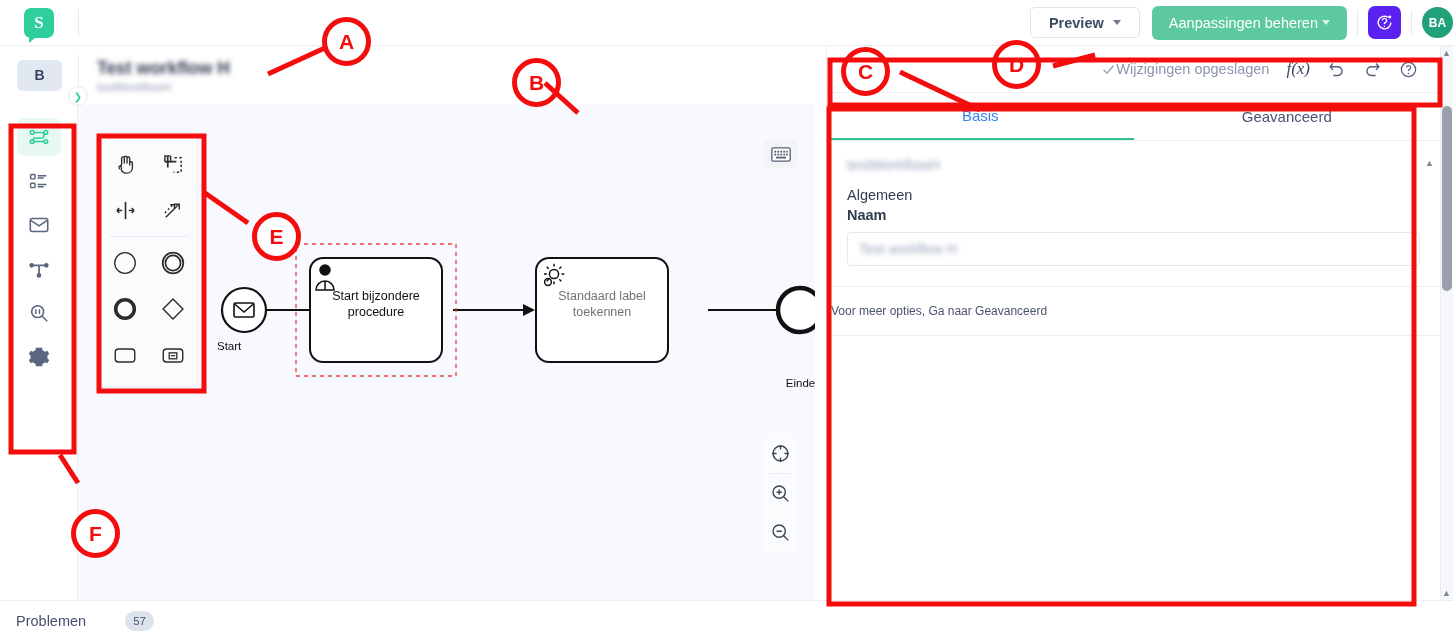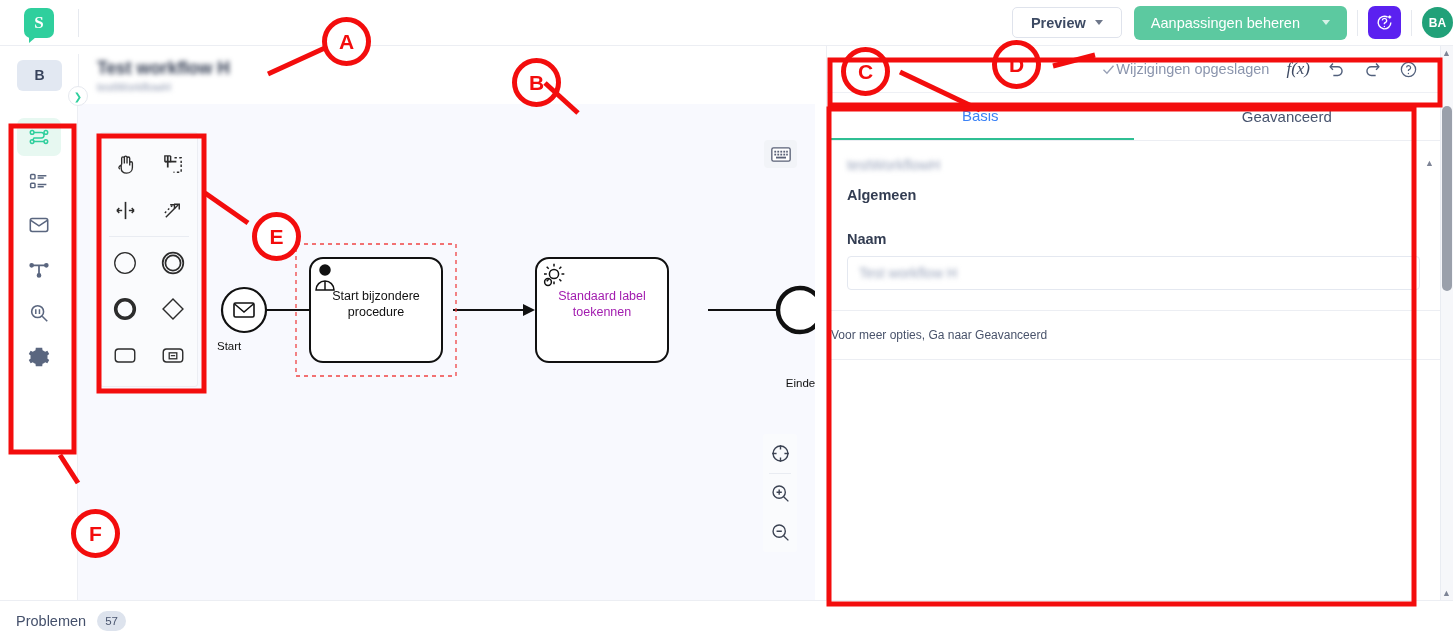--- a/index.html
+++ b/index.html
@@ -37,21 +37,21 @@
   .topbar-right { margin-left: auto; display: flex; align-items: center; gap: 0px; border-radius: 15px; }
   .btn-preview {
     height: 31px; min-width: 110px; border: 1px solid #dfe3ec; border-radius: 5px;
     background: #fff; color: #3d4a63; font-size: 14.5px; font-weight: bold;
     display: flex; align-items: center; justify-content: center; gap: 9px; padding: 0 13px;
     margin-right: 12px; cursor: pointer;
   }
   .btn-green {
     height: 34px; border-radius: 6px; background: #5cc9a0; color: #fff;
     font-size: 14.5px; display: flex; align-items: center; justify-content: center;
-    gap: 22px; padding: 0 17px; cursor: pointer; border: none;
+    gap: 4px; padding: 0 17px; cursor: pointer; border: none;
   }
   .vdiv { width: 1px; height: 26px; background: #e6e9ef; margin: 0 10px; }
   .btn-purple {
     width: 33px; height: 33px; border-radius: 7px; background: #5b21f0;
     display: flex; align-items: center; justify-content: center; cursor: pointer;
   }
   .avatar {
     width: 31px; height: 31px; border-radius: 50%; background: #21a179;
     color: #fff; font-size: 12px; font-weight: bold;
     display: flex; align-items: center; justify-content: center; cursor: pointer;
@@ -123,21 +123,21 @@
   }
   .zoom-btn { width: 34px; height: 39px; display: flex; align-items: center; justify-content: center; cursor: pointer; color: #3c4353; }
   .zoom-div { width: 22px; height: 1px; background: #e9ecf2; }
 
   .bpmn { position: absolute; left: 0; top: 0; width: 737px; height: 496px; }
 
   
   .bottombar {
     position: absolute; left: 0; top: 600px; width: 1453px; height: 40px;
     background: #fff; border-top: 1px solid #eceef3;
-    display: flex; align-items: center; padding-left: 16px;
+    display: flex; align-items: center; padding-left: 16px; gap: 28px;
   }
   .prob-label { font-size: 14.5px; color: #44506b; }
   .prob-badge {
     margin-left: 11px; min-width: 28px; height: 20px; border-radius: 10px;
     background: #dde3ed; color: #4a5670; font-size: 11.5px;
     display: flex; align-items: center; justify-content: center; padding: 0 8px;
   }
 
   
   .rpanel {
@@ -156,21 +156,21 @@
   .tab {
     flex: 1; display: flex; align-items: center; justify-content: center;
     font-size: 15px; color: #4d5costume; cursor: pointer;
   }
   .tab { color: #48546e; }
   .tab.active { color: #3b82f6; border-bottom: 2px solid #2fbf93; }
 
   .panel-body { flex: 1; overflow: hidden; position: relative; }
   .pb-pad { padding: 16px 20px 0 20px; }
   .pb-id { font-size: 14.5px; color: #9aa4bb; margin-bottom: 14px; }
-  .pb-h { font-size: 14.5px; font-weight: bold; color: #333d52; margin-bottom: 28px; }
+  .pb-h { font-size: 14.5px; font-weight: normal; color: #333d52; margin-bottom: 4px; }
   .pb-label { font-size: 14.5px; font-weight: bold; color: #333d52; margin-bottom: 9px; }
   .pb-input {
     width: 100%; height: 34px; border: 1px solid #e4e8f0; border-radius: 4px;
     background: #fff; padding: 0 11px; font-size: 14px; color: #9aa4bb;
     display: flex; align-items: center;
   }
   .pb-rule { height: 1px; background: #eceef3; margin: 20px 0 0 0; }
   .pb-note { font-size: 12px; color: #49536b; padding: 17px 4px; border-bottom: 1px solid #eceef3; }
 
   .scrollbar-track {
@@ -322,21 +322,21 @@
         </g>
       </g>
 
       <g>
         <circle cx="722" cy="206" r="22" fill="#fff" stroke="#111" stroke-width="4.5"></circle>
       </g>
     </svg>
 
     <div style="position:absolute;left:139px;top:236px;width:55px;text-align:left;font-size:11.5px;color:#111;font-family:'Liberation Sans',sans-serif;">Start</div>
     <div style="position:absolute;left:248px;top:184px;width:100px;text-align:center;font-size:12.5px;color:#111;line-height:16px;font-family:'Liberation Sans',sans-serif;">Start bijzondere procedure</div>
-    <div style="position:absolute;left:474px;top:184px;width:100px;text-align:center;font-size:12.5px;color:#a21caf;line-height:16px;font-family:'Liberation Sans',sans-serif;">Standaard label toekennen</div>
+    <div style="position:absolute;left:474px;top:184px;width:100px;text-align:center;font-size:12.5px;color:#737373;line-height:16px;font-family:'Liberation Sans',sans-serif;">Standaard label toekennen</div>
     <div style="position:absolute;left:695px;top:236px;width:55px;text-align:center;font-size:11.5px;color:#111;font-family:'Liberation Sans',sans-serif;margin-top:37px;">Einde</div>
 
     <div class="palette">
       <div class="pal-row">
         <div class="pal-cell">
           <svg width="23" height="23" viewBox="0 0 24 24" fill="none" stroke="#2c2c2c" stroke-width="1.4">
             <path d="M8 12V5.5a1.4 1.4 0 0 1 2.8 0V11M10.8 11V4.6a1.4 1.4 0 0 1 2.8 0V11M13.6 11V5.6a1.4 1.4 0 0 1 2.8 0V13M16.4 10.5a1.4 1.4 0 0 1 2.8 0v4.6c0 3.4-2.6 5.9-6 5.9s-5.7-2-5.7-5.3v-3.3l-2 1.8c-.8.8-.3 2 .6 2.6"></path>
           </svg>
         </div>
         <div class="pal-cell">

